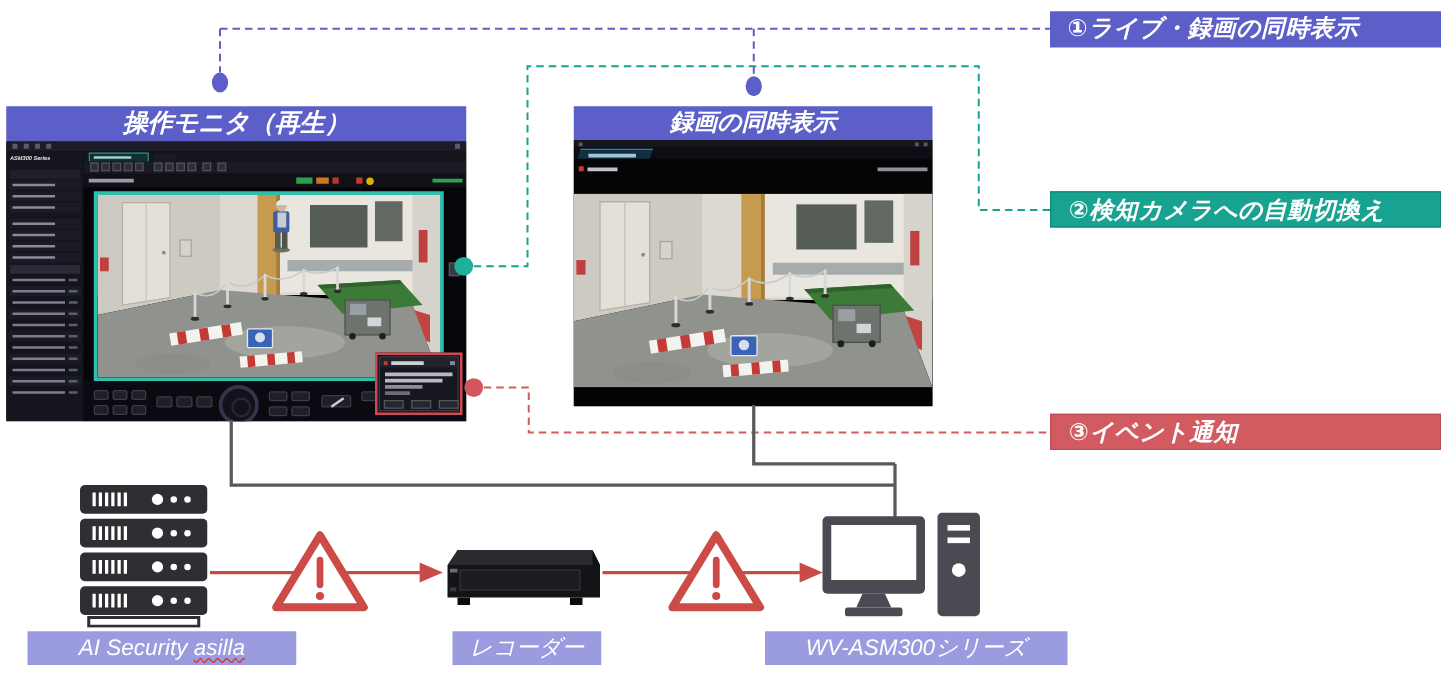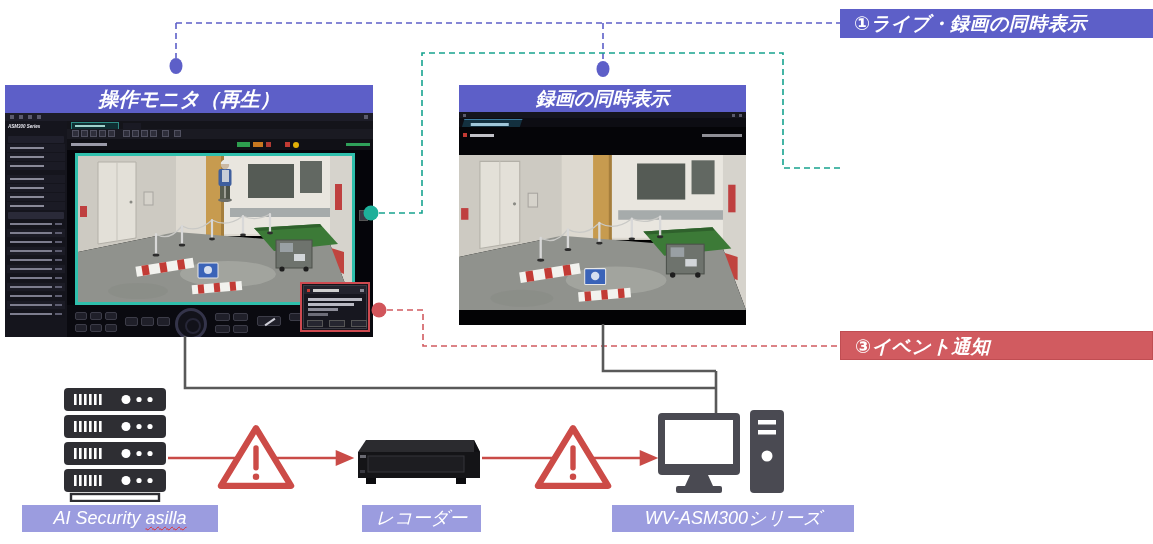--- a/index.html
+++ b/index.html
@@ -122,20 +122,21 @@
 
     <g stroke="#c94b47" stroke-width="2.6" fill="#c94b47">
       <line x1="168" y1="458" x2="337" y2="458"></line>
       <polygon points="337,452 351,458 337,464"></polygon>
       <line x1="482" y1="458" x2="641" y2="458"></line>
       <polygon points="641,452 655,458 641,464"></polygon>
     </g>
   </svg>
 
   <div class="callout c1">①ライブ・録画の同時表示</div>
+  <div class="callout c2">②検知カメラへの自動切換え</div>
   <div class="callout c3">③イベント通知</div>
 
   <div class="monitor" style="left:5px;top:85px;width:368px;">
     <div class="mon-title left">操作モニタ（再生）</div>
     <div class="app" style="height:224px;">
       <div class="chrome">
         <span class="dot" style="left:5px"></span>
           <span class="dot" style="left:14px"></span>
         <span class="dot" style="left:23px"></span>
           <span class="dot" style="left:32px"></span>
@@ -535,19 +536,19 @@
       <rect x="9" y="10" width="68" height="44" fill="#ffffff"></rect>
       <polygon points="34,65 52,65 57,76 29,76" fill="#4a4a52"></polygon>
       <rect x="20" y="76" width="46" height="7" rx="2" fill="#4a4a52"></rect>
       <rect x="94" y="0" width="34" height="83" rx="4" fill="#4a4a52"></rect>
       <rect x="102" y="10" width="18" height="4.5" fill="#ffffff"></rect>
       <rect x="102" y="20" width="18" height="4.5" fill="#ffffff"></rect>
       <circle cx="111" cy="46" r="5.5" fill="#ffffff"></circle>
     </svg>
   </div>
 
-  <div class="devlabel" style="left:22px;top:505px;width:196px;">
+  <div class="devlabel" style="left:22px;top:505px;width:215px;">
     <span>AI Security</span> <span class="squiggle">asilla</span>
   </div>
   <div class="devlabel" style="left:362px;top:505px;width:119px;">レコーダー</div>
   <div class="devlabel" style="left:612px;top:505px;width:242px;">WV-ASM300シリーズ</div>
 
 </div>
 
 </body></html>

